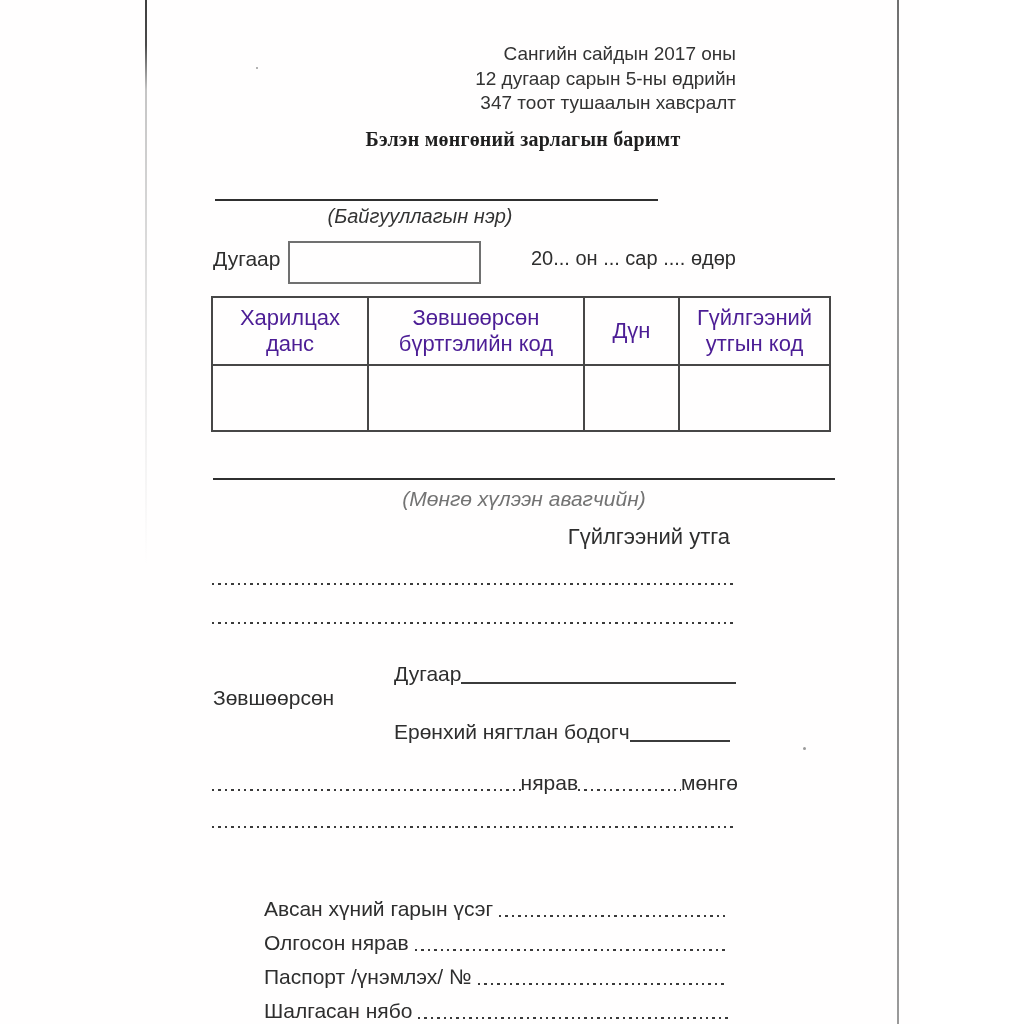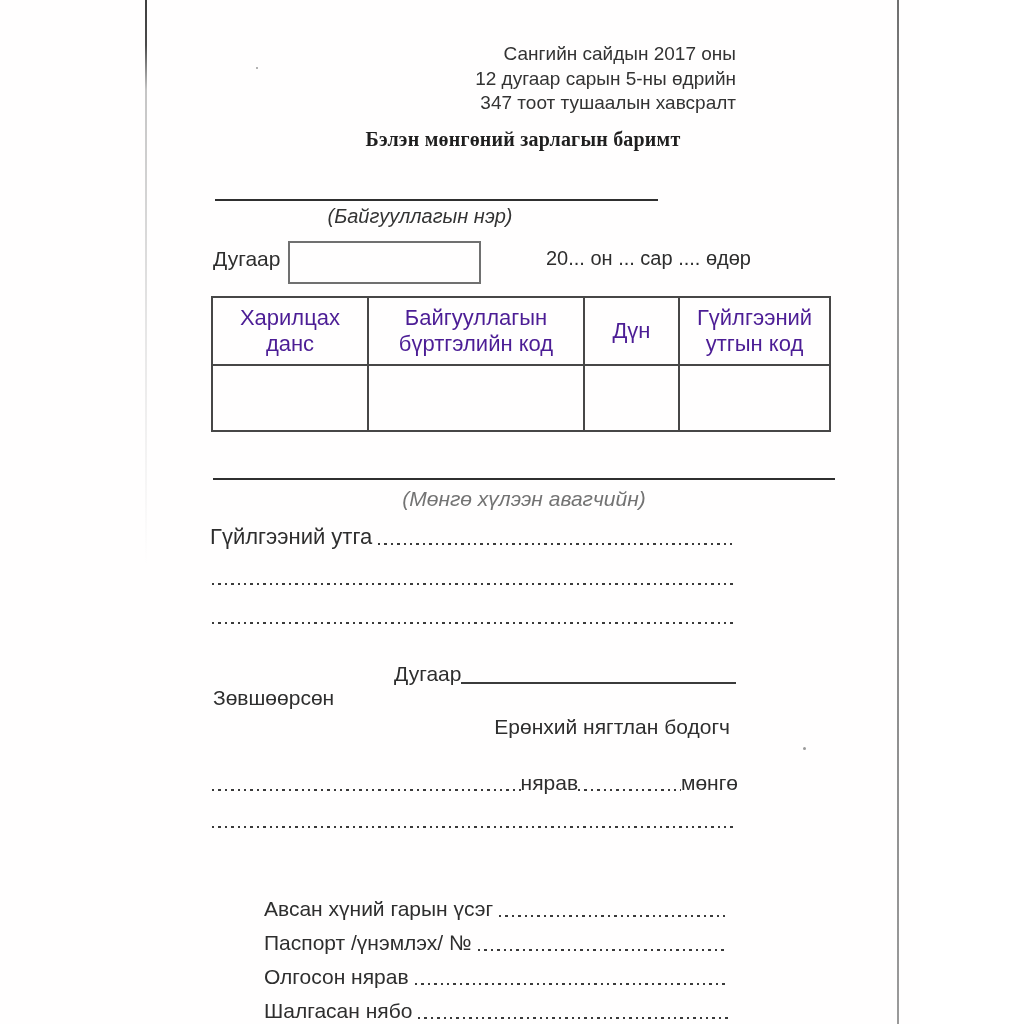--- a/index.html
+++ b/index.html
@@ -42,21 +42,21 @@
   .org-caption{
     position:absolute;left:215px;top:205px;width:410px;
     text-align:center;font-style:italic;font-size:20px;color:#333;
   }
   .num-label{position:absolute;left:213px;top:247px;font-size:21px;}
   .num-box{
     position:absolute;left:288px;top:241px;width:193px;height:43px;
     border:2px solid #707070;background:transparent;font-size:20px;
     padding:0 8px;box-sizing:border-box;color:#2e2e2e;outline:none;
   }
-  .date-line{position:absolute;top:247px;right:169px;font-size:20px;}
+  .date-line{position:absolute;top:247px;right:184px;font-size:20px;}
 
   table.grid{
     position:absolute;left:211px;top:296px;border-collapse:collapse;
     table-layout:fixed;width:618px;font-size:22px;color:#4c1d95;border-radius:15px;
   }
   table.grid th,table.grid td{
     border:2px solid #474747;font-weight:normal;text-align:center;
     vertical-align:middle;padding:2px 14px;line-height:26px;
   }
   table.grid th{height:62px;}
@@ -80,26 +80,26 @@
   }
   .dotline{
     position:absolute;left:212px;right:184px;height:2.4px;
     background-image:repeating-linear-gradient(to right,#3a3a3a 0px,#3a3a3a 2.4px,transparent 2.4px,transparent 6.4px);
   }
   .solidfill{
     flex:1 1 auto;height:26px;border-bottom:2px solid #3b3b3b;
     margin-bottom:3px;
   }
 
-  .tx-row{position:absolute;left:210px;right:184px;top:524px;font-size:22px;line-height:26px;}
+  .tx-row{position:absolute;left:210px;right:184px;top:524px;font-size:22px;line-height:26px;flex-direction:column;}
   .tx-row .label{white-space:nowrap;margin-right:6px;}
 
   .director-row{position:absolute;left:394px;right:184px;top:656px;font-size:21px;line-height:26px;}
   .approved{position:absolute;left:213px;top:686px;font-size:21px;}
-  .accountant-row{position:absolute;left:394px;right:190px;top:714px;font-size:21px;line-height:26px;flex-direction:column;}
+  .accountant-row{position:absolute;left:394px;right:190px;top:714px;font-size:21px;line-height:26px;}
 
   .amount-row{position:absolute;left:212px;right:182px;top:770px;font-size:21px;line-height:26px;}
   .amount-row .label{white-space:nowrap;}
   .amount-row .d1{flex:3 1 0;}
   .amount-row .d2{flex:1 1 0;}
 
   .sig-block{position:absolute;left:264px;right:192px;top:888px;}
   .sig-row{display:flex;align-items:flex-end;font-size:21px;line-height:26px;height:34px;}
   .sig-row .label{white-space:nowrap;margin-right:6px;}
 </style>
@@ -131,21 +131,21 @@
   <table class="grid">
     <colgroup>
       <col style="width:156px">
         <col style="width:216px">
         <col style="width:95px">
         <col style="width:151px">
     </colgroup>
     <thead>
       <tr>
         <th>Харилцах данс</th>
-        <th>Байгууллагын бүртгэлийн код</th>
+        <th>Зөвшөөрсөн бүртгэлийн код</th>
         <th style="padding:2px 4px">Дүн</th>
         <th>Гүйлгээний утгын код</th>
       </tr>
     </thead>
     <tbody>
       <tr>
         <td></td>
         <td></td>
         <td></td>
         <td></td>
@@ -180,26 +180,26 @@
     <span class="label">мөнгө</span>
   </div>
   <div class="dotline" style="top:826px;"></div>
 
   <div class="sig-block">
     <div class="sig-row">
       <span class="label">Авсан хүний гарын үсэг</span>
       <span class="dotfill"></span>
     </div>
     <div class="sig-row">
+      <span class="label">Олгосон нярав</span>
+      <span class="dotfill"></span>
+    </div>
+    <div class="sig-row">
       <span class="label">Паспорт /үнэмлэх/ №</span>
       <span class="dotfill"></span>
     </div>
     <div class="sig-row">
-      <span class="label">Олгосон нярав</span>
-      <span class="dotfill"></span>
-    </div>
-    <div class="sig-row">
       <span class="label">Шалгасан нябо</span>
       <span class="dotfill"></span>
     </div>
   </div>
 
 </div>
 
 </body></html>

